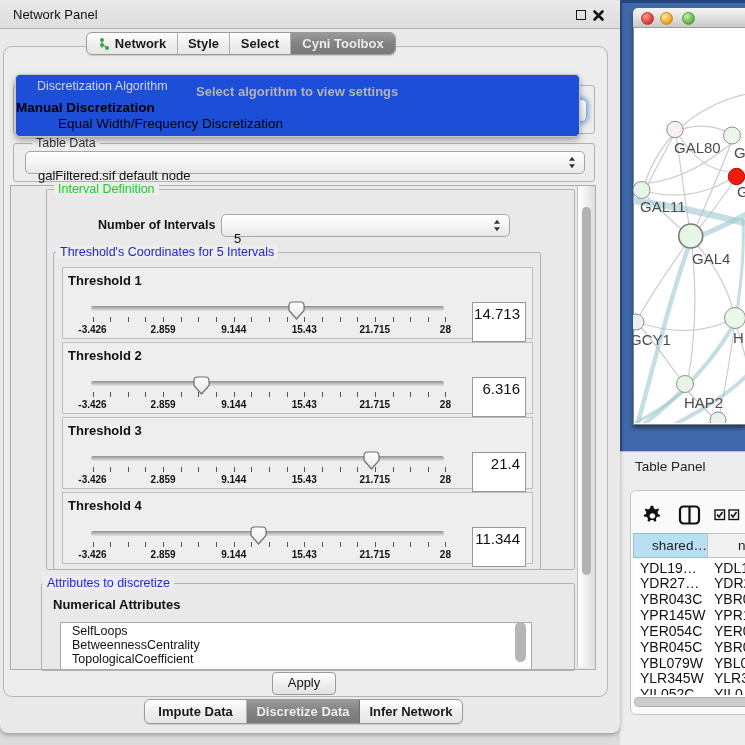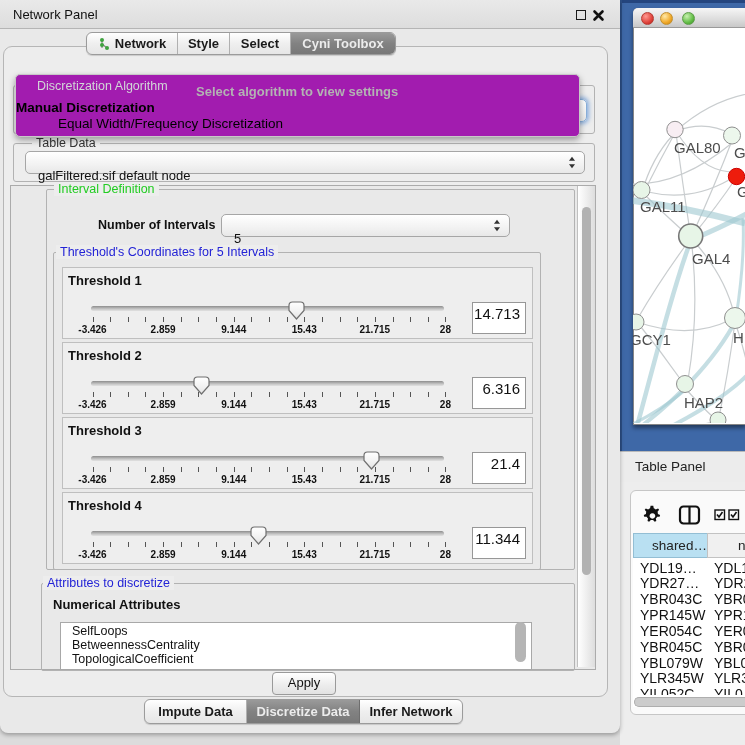--- a/index.html
+++ b/index.html
@@ -64,31 +64,31 @@
 #vsbthumb{left:582px;top:207px;width:9px;height:368px;background:#b2b2b2;border-radius:6px;}
 
 .thr{position:absolute;left:62px;width:469px;height:70px;background:#eeeeee;border:1px solid #bfbfbf;}
 .thr .tt{position:absolute;left:5px;top:5px;font-size:13px;font-weight:700;color:#111;}
 .thr .track{position:absolute;left:28px;top:38px;width:353px;height:5px;border-radius:3px;
   background:linear-gradient(#8d8d8d,#c6c6c6 60%,#e2e2e2);}
 .thr .tick{position:absolute;top:49px;width:1px;height:5px;background:#555;}
 .thr .tlab{position:absolute;top:56px;width:40px;margin-left:-20px;text-align:center;
   font-size:10px;font-weight:700;color:#111;}
 .thr .vbox{position:absolute;left:409px;top:34px;width:47px;height:28px;background:#fff;
-  border:1px solid #979797;font-size:15px;color:#111;text-align:right;padding:2px 5px 0 0;}
+  border:1px solid #979797;font-size:15px;color:#111;text-align:right;padding:2px 5px 8px 0;}
 .thumb{position:absolute;top:33px;width:17px;height:19px;}
 
 #attrlist{left:60px;top:622px;width:470px;height:46px;background:#fff;border:1px solid #a8a8a8;}
 #attrlist div{font-size:12.5px;color:#111;padding-left:11px;height:13.7px;padding-top:0.5px;}
 #listsb{left:515px;top:622px;width:11px;height:40px;background:#b5b5b5;border-radius:6px;}
 #applybtn{left:272px;top:672px;width:62px;height:21px;border:1px solid #9a9a9a;border-radius:4px;
   background:linear-gradient(#ffffff,#ececec 60%,#e2e2e2);font-size:13px;color:#111;
   text-align:center;line-height:20px;}
 
-#popup{left:15px;top:74px;width:563px;height:61px;background:#a21caf;
+#popup{left:15px;top:74px;width:563px;height:61px;background:#1d4ed8;
   border:1px solid #c8c8c8;border-radius:5px;box-shadow:0 3px 6px rgba(0,0,0,.35);text-decoration:underline;}
 #popup .p0{position:absolute;left:180px;top:9px;font-size:13px;font-weight:700;color:#b3b3b3;}
 #popup .p1{position:absolute;left:0px;top:25px;font-size:13.5px;font-weight:700;color:#000;}
 #popup .p2{position:absolute;left:0px;top:41px;font-size:13.5px;color:#000;padding-left:42px;}
 </style></head>
 <body>
 
 <div class="abs" id="blueframe">
     <div class="topedge"></div>
   </div>

